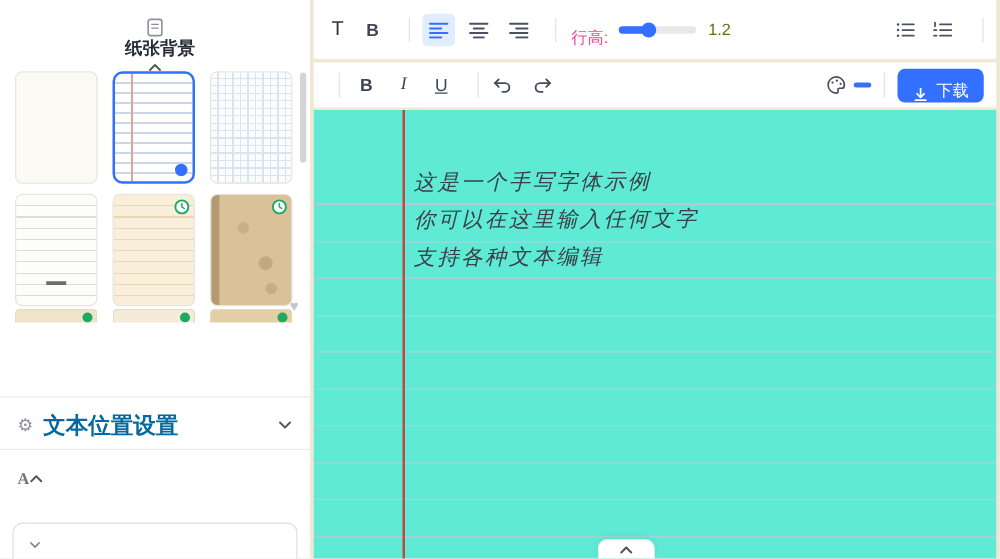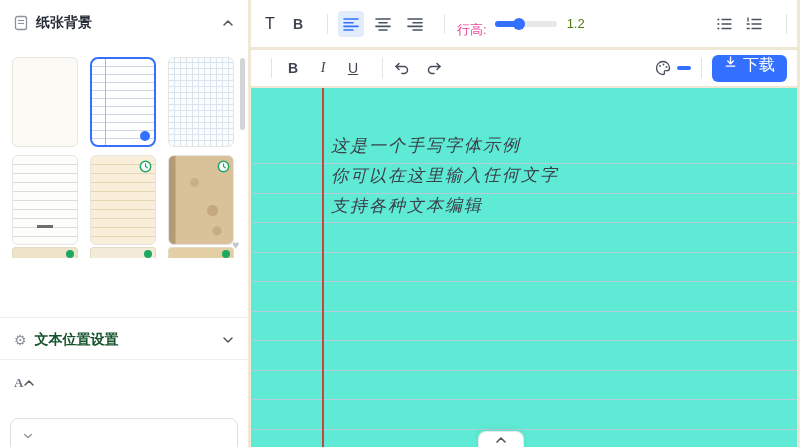--- a/index.html
+++ b/index.html
@@ -2,21 +2,21 @@
 <html><head>
 <meta charset="utf-8">
 <style>
   * { margin:0; padding:0; box-sizing:border-box; }
   html,body { width:800px; height:447px; }
   body { font-family:"Liberation Sans","DejaVu Sans",sans-serif; overflow:hidden; }
   .app { position:relative; width:800px; height:447px; background:#efe8d5; overflow:hidden; }
 
   
   .sidebar { position:absolute; left:0; top:0; width:248px; height:447px; background:#fff; }
-  .sb-header { display:flex; align-items:center; padding:14px 14px 0 14px; }
+  .sb-header { display:flex; align-items:center; padding:14px 14px 0 14px;flex-direction:column; }
   .sb-title { font-size:14px; font-weight:bold; color:#272d38; margin-left:8px; flex:1; }
   .icon-btn { display:flex; align-items:center; justify-content:center; }
 
   .thumb-grid { position:absolute; left:12px; top:57px; width:222px;
                 display:grid; grid-template-columns:repeat(3,66px); column-gap:12px; row-gap:8px; }
   .thumb { width:66px; height:90px; border:1px solid #e7e5df; border-radius:6px; background:#fbfaf5; position:relative; }
   .thumb.selected { border:2px solid #3370ff; border-radius:8px; }
   .thumb.lined-red { background-color:#fff;
     background-image:linear-gradient(90deg, transparent 13px, #dda49b 13px, #dda49b 14px, transparent 14px),
                      repeating-linear-gradient(180deg, transparent 0 7px, #c9d8e4 7px, #c9d8e4 8px); }
@@ -42,21 +42,21 @@
   .sliver.s2 { background:#f4ecd9; } .sliver.s3 { background:#e3cfa6; }
 
   .sb-scrollthumb { position:absolute; right:3px; top:58px; width:5px; height:72px; background:#d2d4d8; border-radius:3px; }
   .heart { position:absolute; right:9px; top:239px; font-size:12px; color:#c3c7cd; line-height:1; }
 
   .desc-box { position:absolute; left:10px; top:268px; width:228px; height:34px; background:#f1f4f7;
               border-radius:8px; font-size:12px; color:#9aa1ae; line-height:34px; padding-left:12px;
               white-space:nowrap; overflow:hidden; }
   .sb-divider { position:absolute; left:0; width:248px; height:1px; background:#ececec; }
   .sec-row { position:absolute; left:0; width:248px; height:24px; padding:0 14px; display:flex; align-items:center; }
-  .sec-label { font-size:14px; font-weight:bold; color:#14532d; margin-left:8px; flex:1; }
+  .sec-label { font-size:18px; font-weight:bold; color:#0369a1; margin-left:8px; flex:1; }
   .gear-glyph { font-size:14px; color:#8b919c; line-height:1; }
   .font-glyph { font-family:"Liberation Serif","DejaVu Serif",serif; font-weight:bold; font-size:13px; color:#707682; }
   .lang-select { position:absolute; left:10px; top:418px; width:228px; height:36px; border:1px solid #dcdfe4;
                  border-radius:8px; background:#fff; display:flex; align-items:center; padding:0 12px;
                  font-size:13px; color:#333; }
   .lang-select span.val { flex:1; }
 
   
   .editor { position:absolute; left:251px; top:0; width:546px; height:447px; }
   .toolbar-row { position:absolute; left:0; right:0; background:#fff; display:flex; align-items:center; padding:0 10px; }
@@ -76,22 +76,22 @@
   .align-btn { width:26px; height:26px; border-radius:4px; display:flex; align-items:center; justify-content:center; margin-right:6px; }
   .align-btn.active { background:#e1ecfd; }
   .lh-label { font-size:13px; color:#ec4899; margin:12px 8px 0 2px; }
   .slider { width:62px; height:6px; background:#e8e8e8; border-radius:3px; position:relative; margin-right:10px; }
   .slider-fill { height:100%; background:#3370ff; border-radius:3px; }
   .slider-knob { position:absolute; top:-3px; width:12px; height:12px; border-radius:50%; background:#3370ff; }
   .lh-value { font-size:13px; color:#4d7c0f;text-align:right; }
   .spacer { flex:1; }
   .tool-icon { display:flex; align-items:center; justify-content:center; margin-right:14px; }
   .color-dash { width:14px; height:4px; background:#3370ff; border-radius:2px; margin:0 0 0 6px; }
-  .download-btn { height:27px; padding:0 12px; background:#3370ff; border-radius:6px; color:#fff; font-size:16px;
-                  display:flex; align-items:flex-start; gap:6px; border:none; }
+  .download-btn { height:27px; padding:0 12px; background:#3370ff; border-radius:6px; color:#fff; font-size:13px;
+                  display:flex; align-items:flex-end; gap:6px; border:none; }
 
   .paper { position:absolute; left:0; right:0; top:88px; bottom:0; background:#5eead4; }
   .rule { position:absolute; left:0; right:0; height:1px; background:#b7cbd9; }
   .margin-line { position:absolute; left:71px; top:0; bottom:0; width:2px; background:#c4463d; }
   .hand-text { position:absolute; left:80px; top:44px; font-family:"DejaVu Serif","Liberation Serif",serif;
                font-style:italic; font-size:17px; color:#3c4049; letter-spacing:2px; }
   .hand-line { height:30px; display:flex; align-items:flex-end; padding-bottom:5px; transform:rotate(-0.3deg); }
   .bottom-tab { position:absolute; left:227px; bottom:0; width:46px; height:16px; background:#fff;
                 border:1px solid #e8e8e8; border-bottom:none; border-radius:8px 8px 0 0;
                 display:flex; align-items:center; justify-content:center; box-shadow:0 -2px 6px rgba(0,0,0,.06); }

